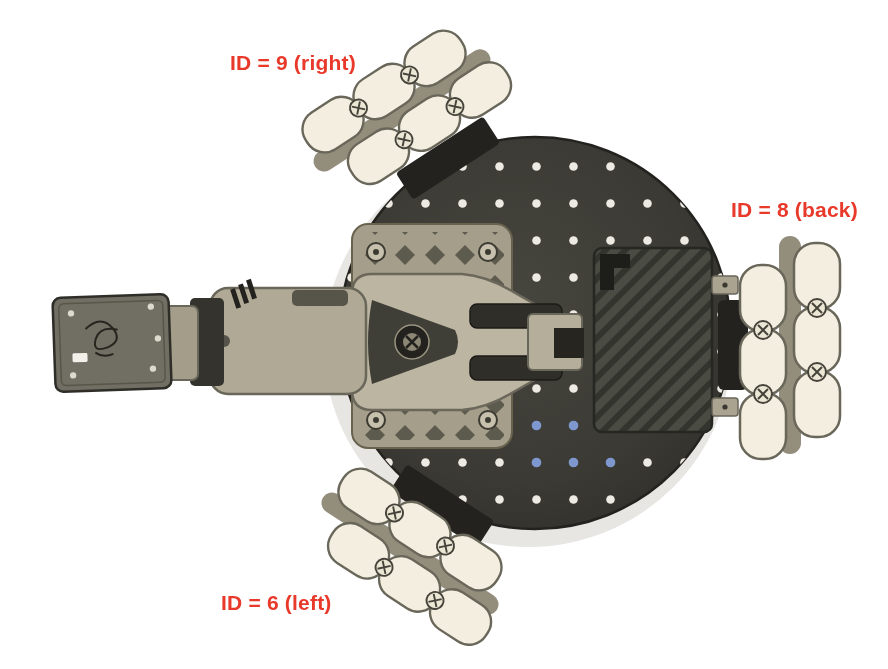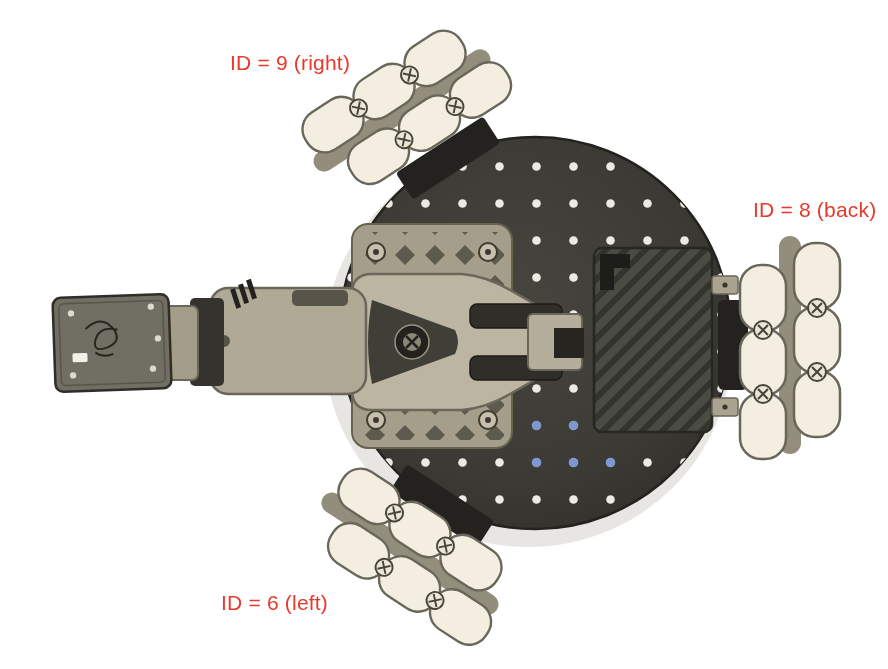--- a/index.html
+++ b/index.html
@@ -2,31 +2,32 @@
 <html><head>
 <meta charset="utf-8">
 <style>
   html,body{margin:0;padding:0;background:#ffffff;}
   .canvas{
     position:relative;
     width:888px;height:669px;
     background:#ffffff;
     overflow:hidden;
     font-family:"Liberation Sans", sans-serif;
+    font-weight:bold;
   }
   .render{position:absolute;left:0;top:0;z-index:1;}
   .annotation{
     position:absolute;z-index:2;
     color:#e8392b;
     font-size:21px;
     letter-spacing:.2px;
     white-space:nowrap;
   }
   .label-9{left:230px;top:51px;}
-  .label-8{left:731px;top:198px;margin-left:22px;}
+  .label-8{left:731px;top:198px;}
   .label-7{left:221px;top:591px;}
   .roller{fill:#f3eedf;stroke:#69665a;stroke-width:2.5;}
   .hub circle{fill:#ece6d4;stroke:#45433a;stroke-width:2;}
   .hub path{stroke:#45433a;stroke-width:2;fill:none;}
   .screwring{fill:#c6c0ac;stroke:#3c3a31;stroke-width:2;}
 </style>
 </head>
 <body>
 
 <div class="canvas">

